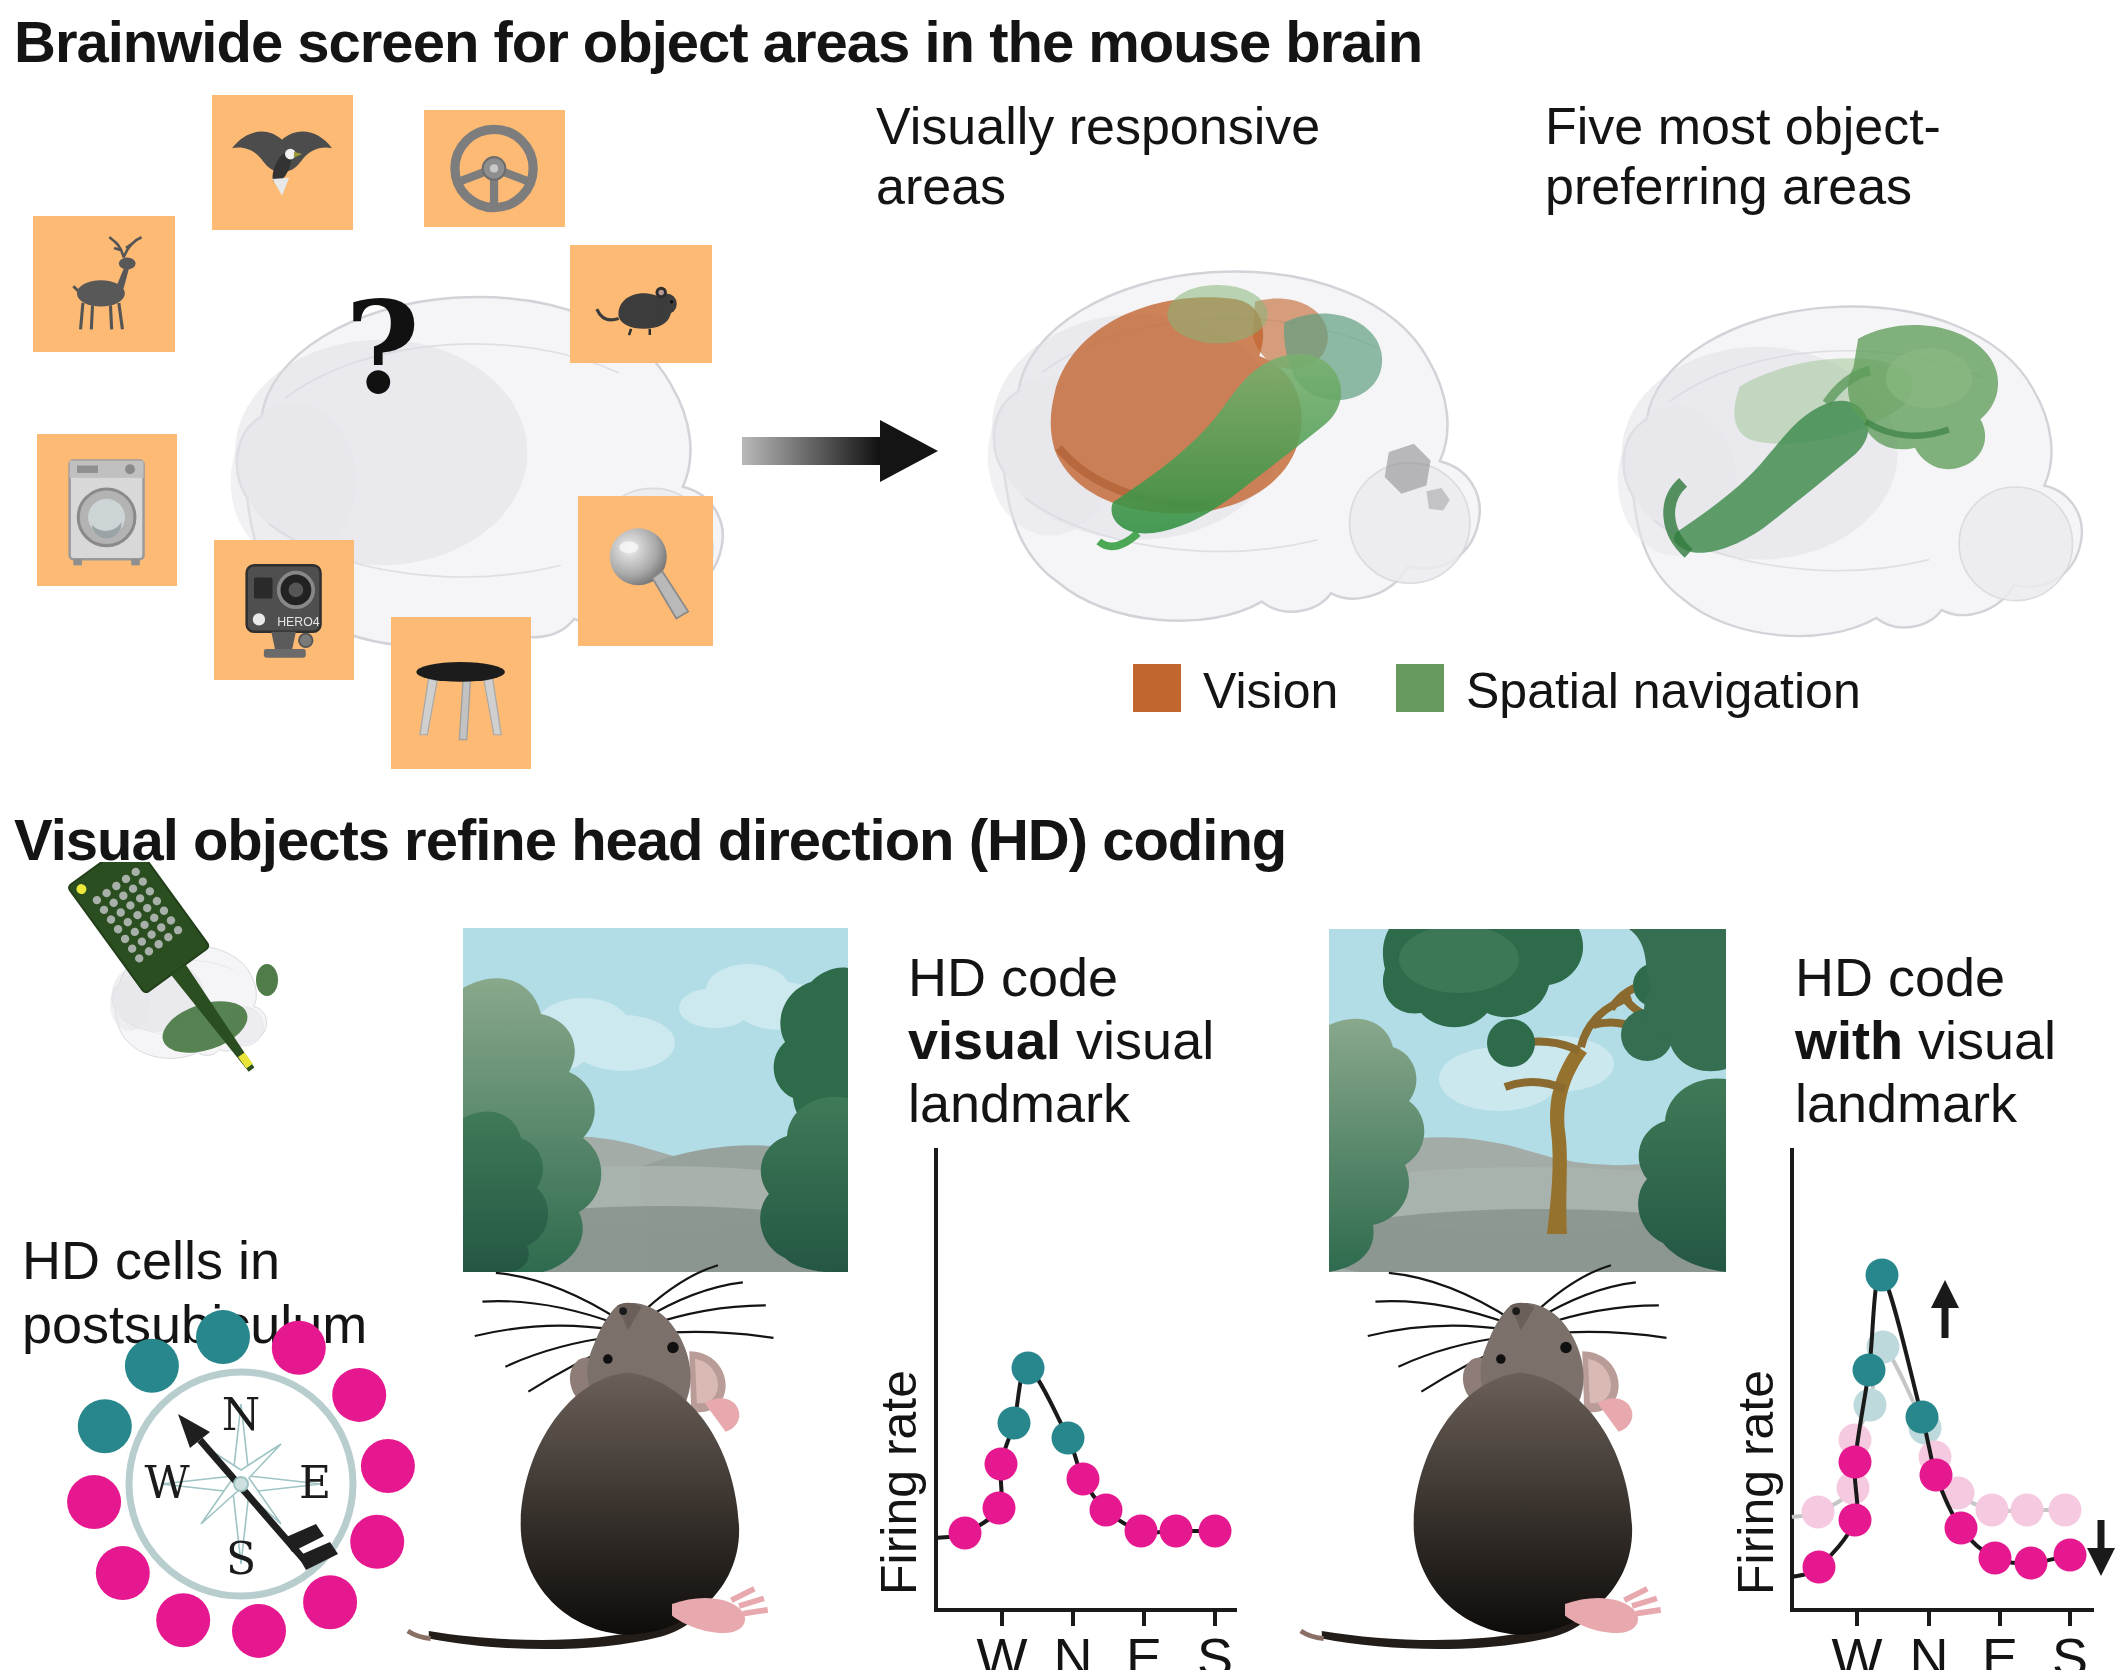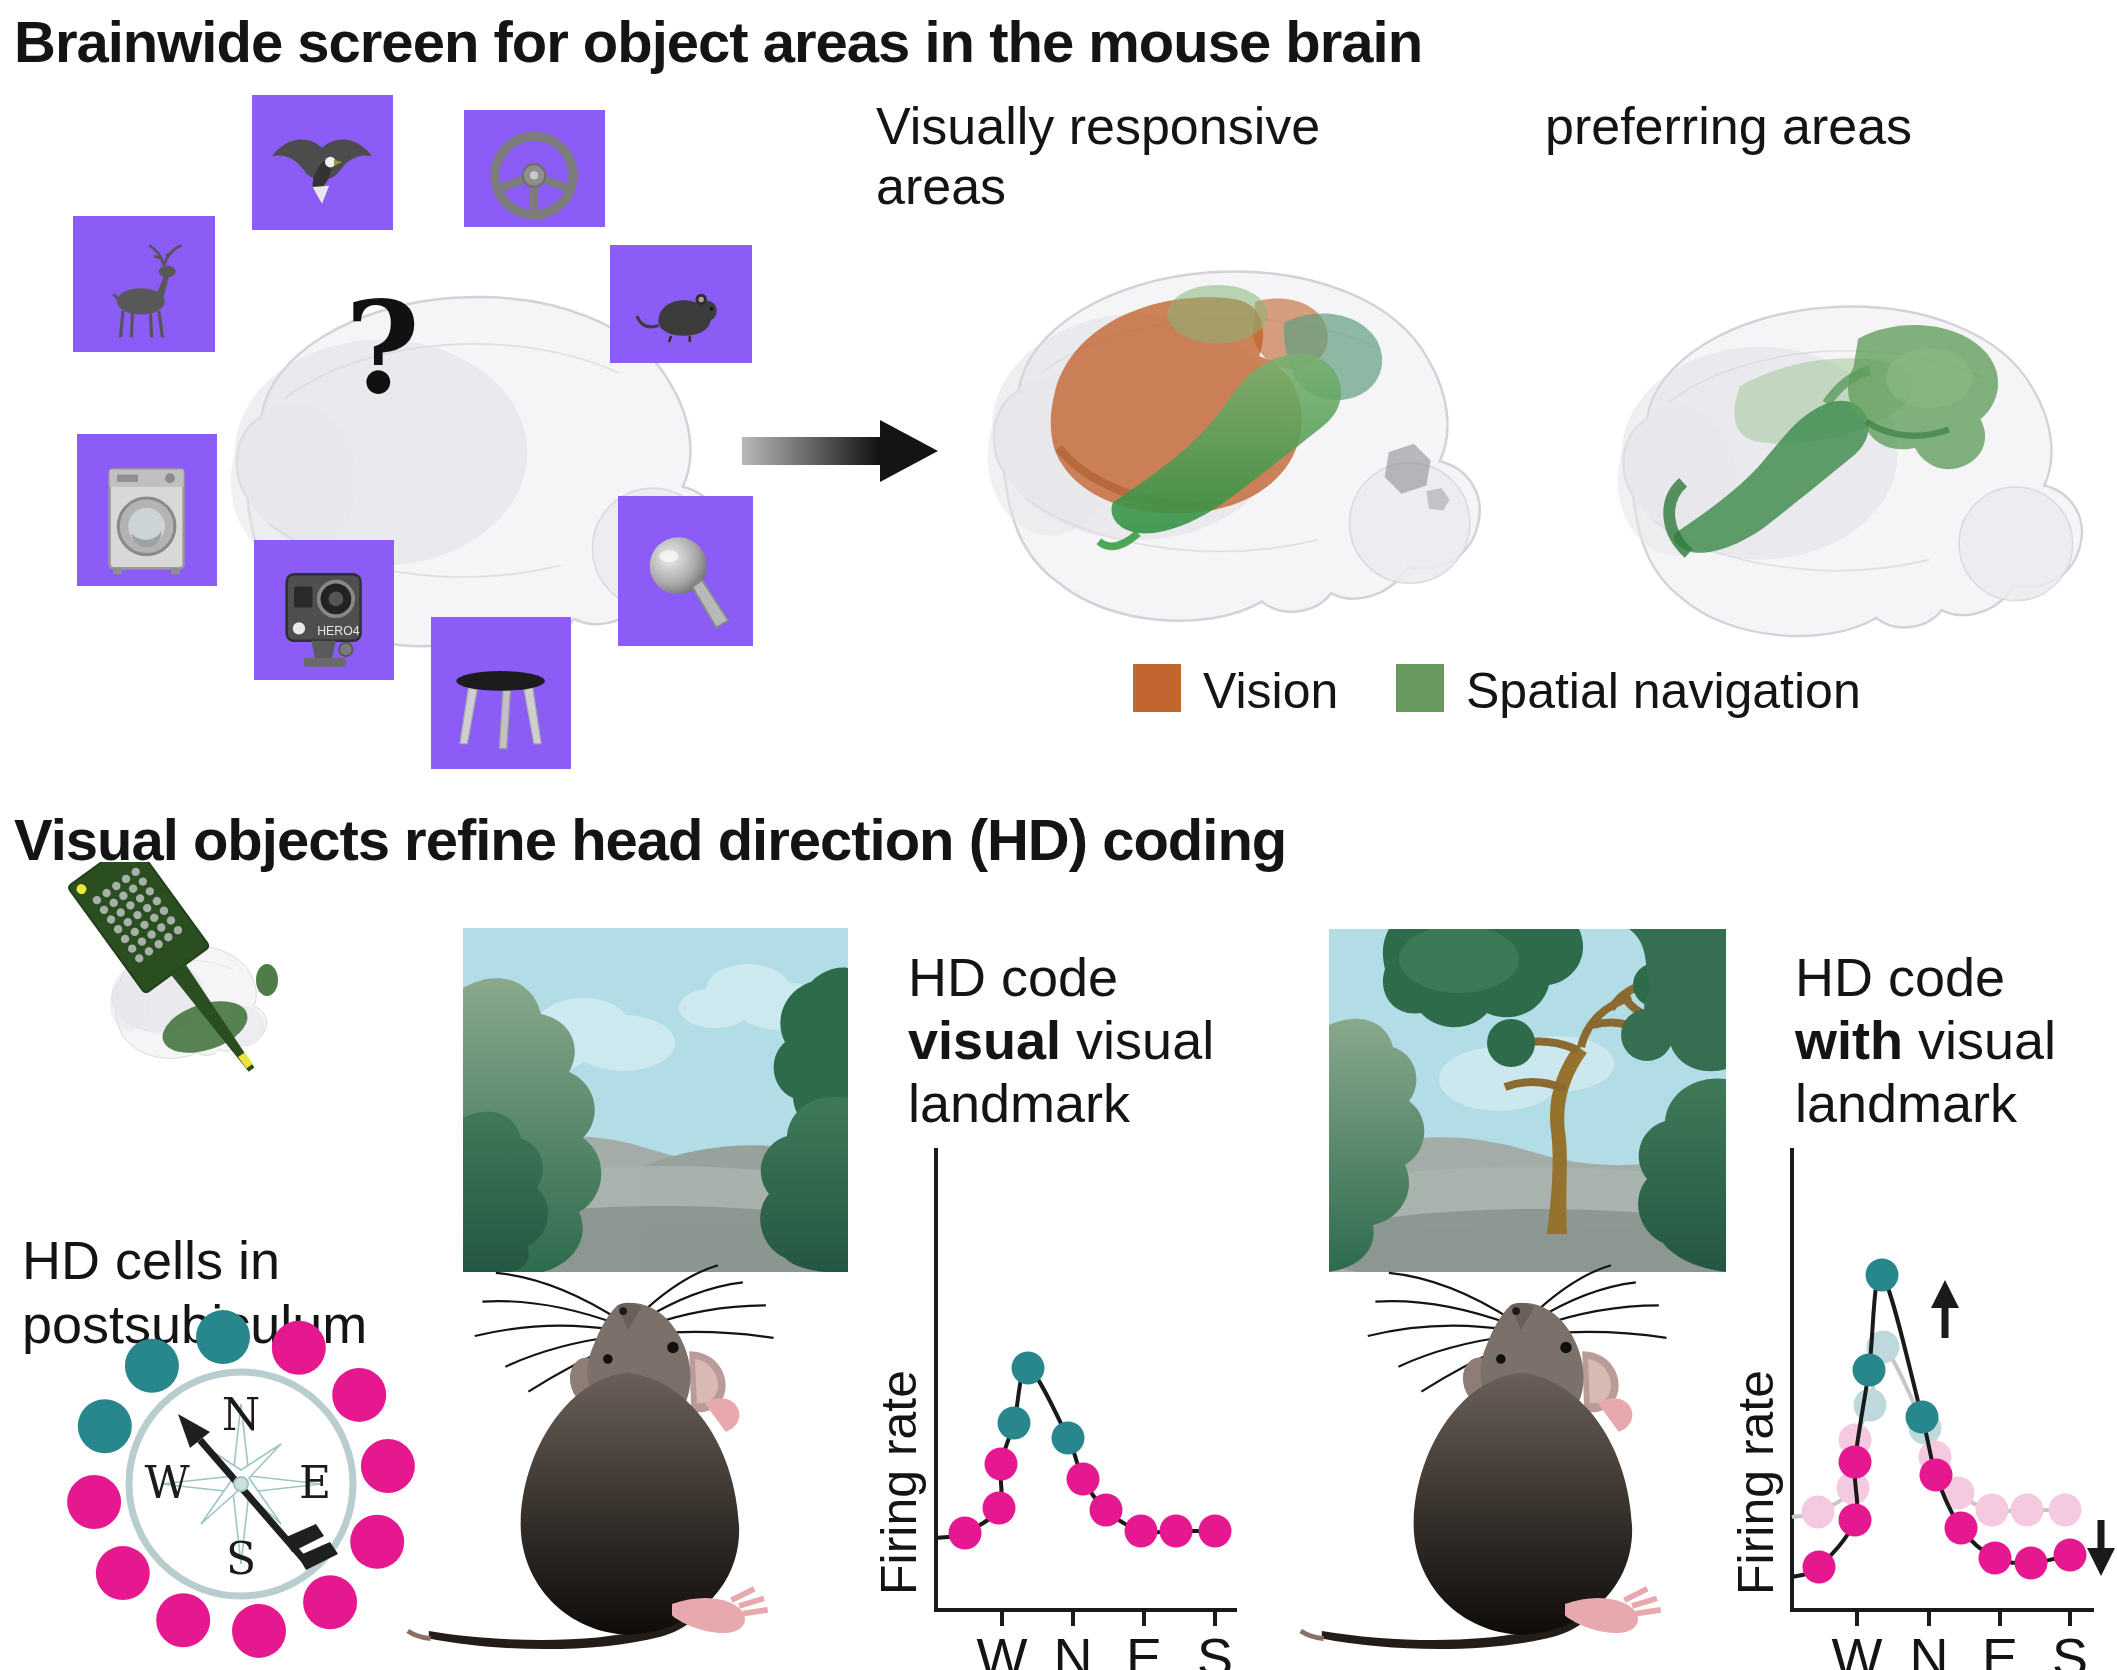--- a/index.html
+++ b/index.html
@@ -7,21 +7,21 @@
           font-family:"Liberation Sans",sans-serif;color:#141414;}
   .abs{position:absolute;}
   .title{font-size:58px;font-weight:bold;letter-spacing:-1px;white-space:nowrap;}
   .maplabel{font-size:52px;line-height:60px;white-space:nowrap;}
   .heading{font-size:54px;line-height:63px;white-space:nowrap;}
   .heading b{font-weight:bold;}
   .legend-label{font-size:50px;white-space:nowrap;}
   .legend-swatch{width:48px;height:48px;}
   .hdcells{font-size:54px;line-height:64px;white-space:nowrap;}
   .qmark{font-family:"DejaVu Serif",serif;font-weight:bold;font-size:128px;color:#111;}
-  .tile{position:absolute;background:#8b5cf6;display:flex;align-items:flex-end;justify-content:center;margin-left:40px;}
+  .tile{position:absolute;background:#fdba74;display:flex;align-items:center;justify-content:center;}
   .tile svg{width:88%;height:88%;}
   .tick-label{position:absolute;width:70px;text-align:center;font-size:54px;}
   
   .br-out{fill:#f4f4f6;fill-opacity:.93;stroke:#d2d2d8;stroke-width:3;}
   .br-in{fill:#dcdce2;opacity:.45;}
   .br-in2{fill:#e6e6eb;opacity:.55;}
   .br-cb{fill:#ececf0;opacity:.85;stroke:#d6d6db;stroke-width:2;}
   .br-line{fill:none;stroke:#d8d8de;stroke-width:2;opacity:.8;}
   .plot-axis{stroke:#1a1a1a;stroke-width:4;fill:none;}
   .plot-tick{stroke:#1a1a1a;stroke-width:4;}
@@ -179,20 +179,21 @@
     <path d="M160,270 C200,320 280,342 340,338" stroke="#a04e1c" stroke-width="10" fill="none" opacity=".45"></path>
     <ellipse cx="350" cy="110" rx="60" ry="35" fill="#86b478" opacity=".55"></ellipse>
     <path d="M430,120 C470,100 520,108 540,140 C556,168 544,200 512,210 C482,219 450,205 440,180 C432,162 428,138 430,120 Z" fill="#5f9e80" opacity=".7"></path>
     <path d="M225,335 C270,305 305,280 335,248 C362,220 372,192 402,172 C432,152 472,152 490,178 C505,200 498,228 476,244 C446,268 415,292 376,322 C338,352 292,376 255,372 C232,369 218,352 225,335 Z" fill="url(#gGreen)" opacity=".88"></path>
     <path d="M255,372 C235,390 220,392 208,382" stroke="#3aa043" stroke-width="9" fill="none" opacity=".9"></path>
     <path d="M555,275 L585,265 L605,285 L600,315 L570,325 L550,305 Z" fill="#8f8f94" opacity=".6"></path>
     <path d="M600,322 L618,318 L628,332 L620,345 L603,343 Z" fill="#9a9a9e" opacity=".5"></path>
   </svg>
 
   <div class="abs maplabel" style="left:1545px;top:96px;">
+    <div>Five most object-</div>
     <div>preferring areas</div>
   </div>
   <svg class="abs" style="left:1552px;top:260px;" width="565" height="410" viewBox="0 0 700 520">
     <use href="#brain-base"></use>
     <path d="M230,160 C300,120 400,115 440,140 C455,152 452,175 430,190 C380,225 300,240 250,230 C225,224 215,200 230,160 Z" fill="#9cc492" opacity=".5"></path>
     <path d="M150,345 C195,315 235,285 262,252 C288,222 305,196 340,182 C362,174 382,180 390,198 C398,216 390,236 372,250 C340,276 305,305 265,336 C228,364 185,378 162,368 C148,362 142,354 150,345 Z" fill="#3e8a4c" opacity=".82"></path>
     <path d="M165,372 C135,345 132,305 158,282" stroke="#2f7a3c" stroke-width="15" fill="none" opacity=".8"></path>
     <path d="M340,182 C355,160 375,145 395,140" stroke="#4e9150" stroke-width="12" fill="none" opacity=".7"></path>
     <path d="M380,100 C430,72 505,78 540,115 C566,142 562,180 535,202 C548,224 540,252 512,262 C486,272 462,258 452,238 C420,246 392,230 386,202 C366,188 362,158 374,136 Z" fill="#5f9c5a" opacity=".78"></path>
     <ellipse cx="470" cy="150" rx="55" ry="38" fill="#8cba84" opacity=".6"></ellipse>

